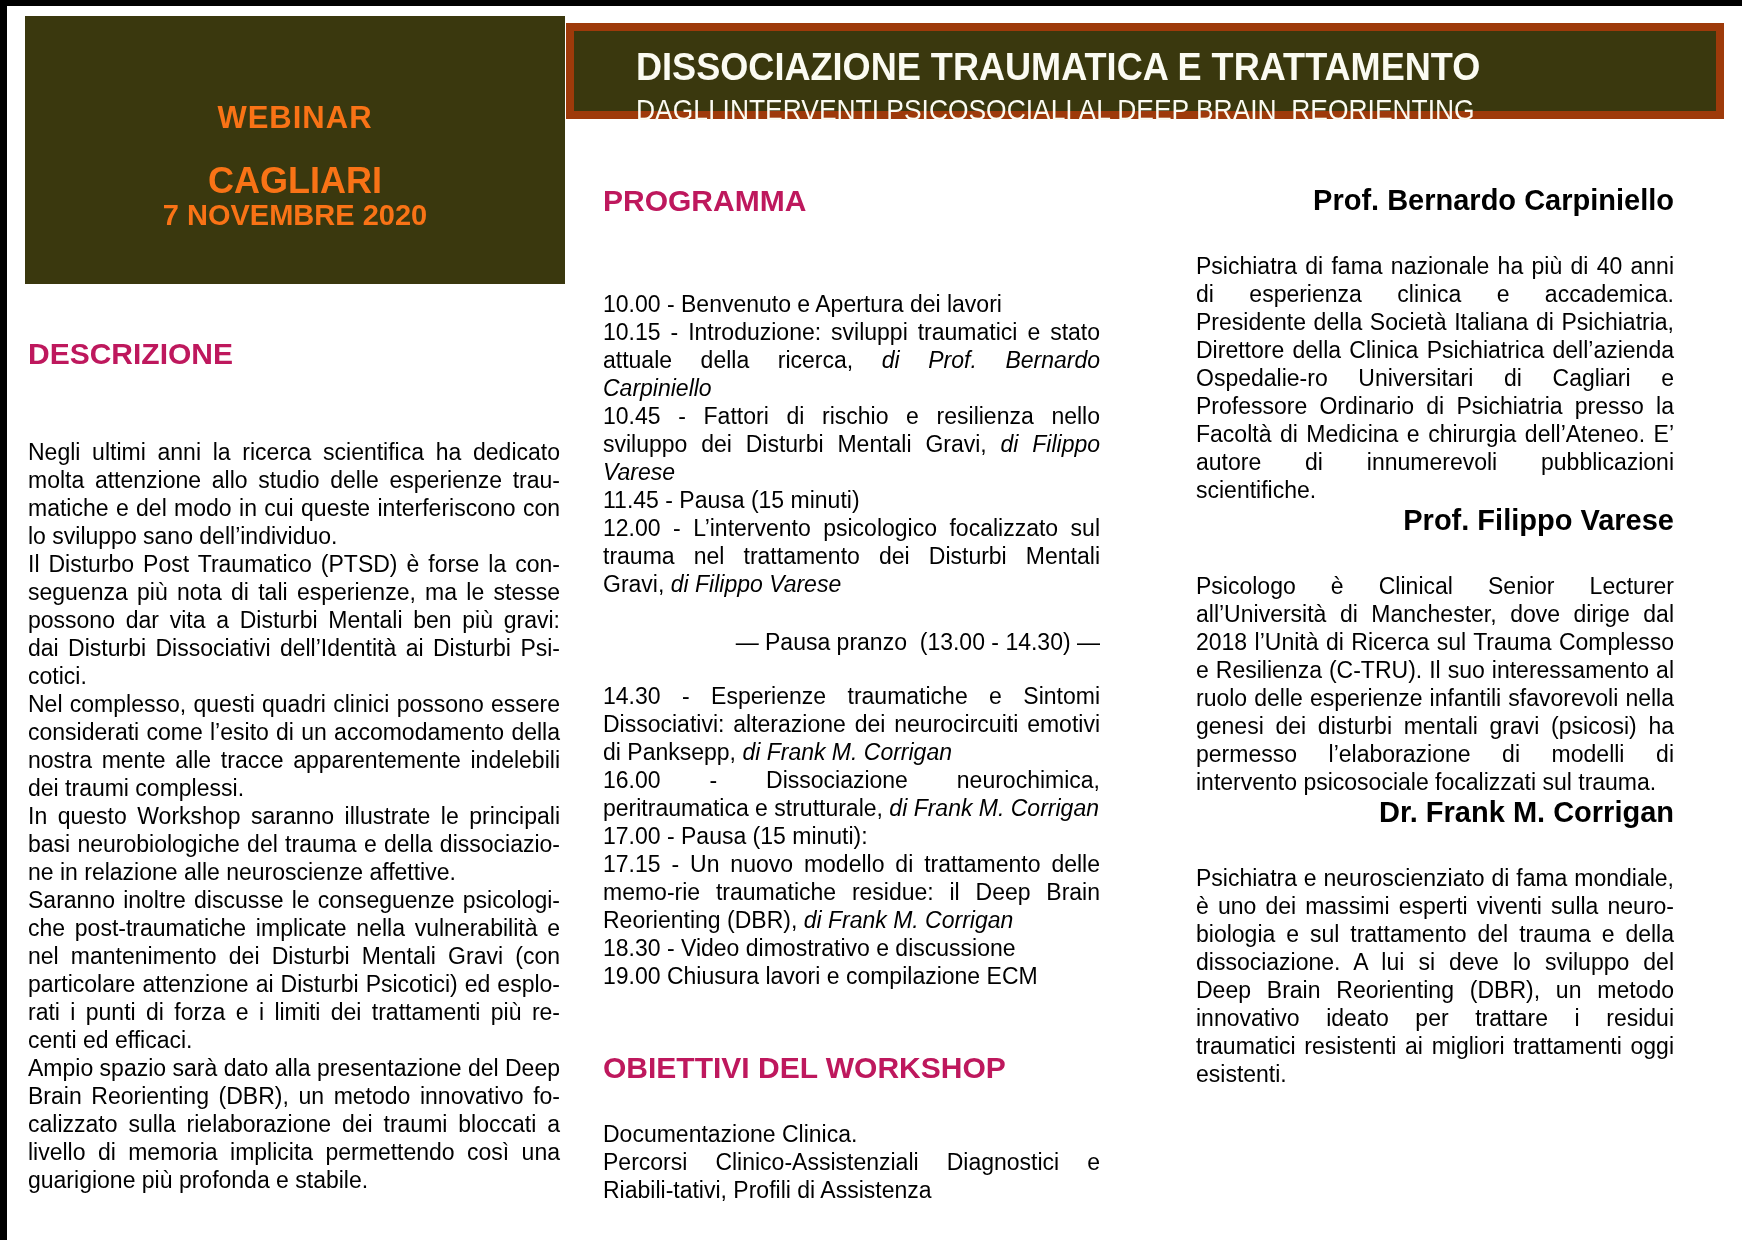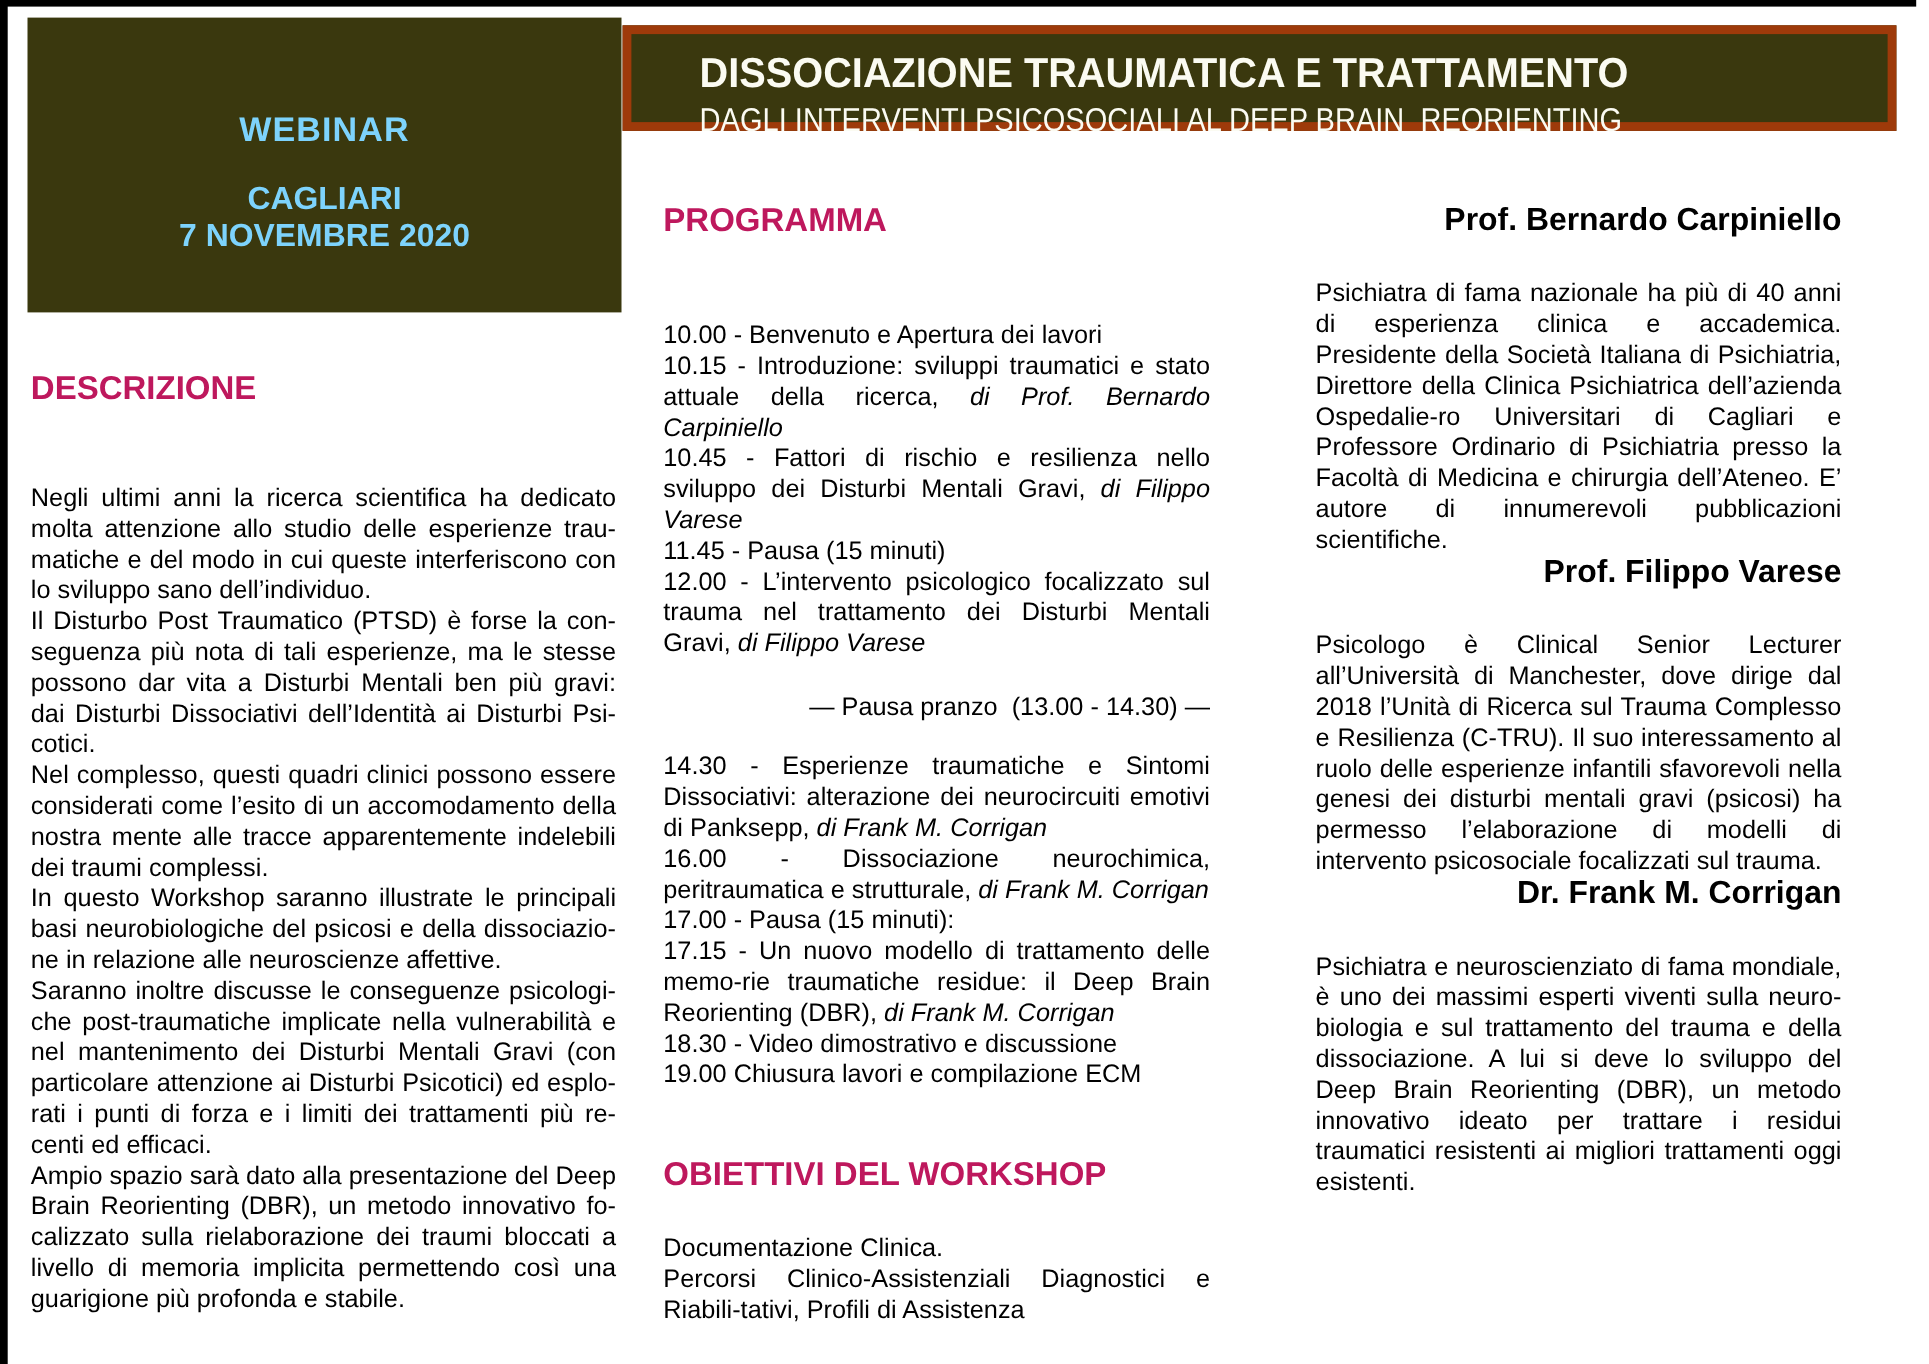--- a/index.html
+++ b/index.html
@@ -7,25 +7,25 @@
     position:relative; width:1754px; height:1240px; background:#ffffff;
     font-family:"Liberation Sans", sans-serif; color:#000;
     overflow:hidden;
   }
   .frame-top  { position:absolute; left:0; top:0; width:1742px; height:6px; background:#000; }
   .frame-left { position:absolute; left:0; top:0; width:7px; height:1240px; background:#000; }
 
   
   .webinar-box {
     position:absolute; left:25px; top:16px; width:540px; height:268px;
-    background:#3a380e; color:#7dd3fc; text-align:center;
+    background:#3a380e; color:#f97316; text-align:center;
     box-sizing:border-box; padding-top:84px;
   }
   .webinar-line1 { font-size:31px; font-weight:bold; letter-spacing:1px; line-height:36px; margin:0 0 28px 0; }
-  .webinar-line2 { font-size:29px; font-weight:bold; line-height:34px; margin:0; }
+  .webinar-line2 { font-size:36px; font-weight:bold; line-height:34px; margin:0; }
   .webinar-line3 { font-size:29px; font-weight:bold; line-height:34px; margin:0; }
 
   
   .title-box {
     position:absolute; left:566px; top:23px; width:1158px; height:96px;
     box-sizing:border-box; border:8px solid #9e3a0a; background:#3a380e;
     padding:13px 16px 0 62px; color:#fbfbf2;
   }
   .main-title {
     font-size:38px; font-weight:bold; line-height:46px; white-space:nowrap;
@@ -86,21 +86,21 @@
     <div class="main-title">DISSOCIAZIONE TRAUMATICA E TRATTAMENTO</div>
     <div class="sub-title">DAGLI INTERVENTI PSICOSOCIALI AL DEEP BRAIN  REORIENTING</div>
   </div>
 
   <div class="col-left">
     <h2 class="gold-heading">DESCRIZIONE</h2>
     <div class="body-text">
       <p>Negli ultimi anni la ricerca scientifica ha dedicato molta attenzione allo studio delle esperienze trau-matiche e del modo in cui queste interferiscono con lo sviluppo sano dell’individuo.</p>
       <p>Il Disturbo Post Traumatico (PTSD) è forse la con-seguenza più nota di tali esperienze, ma le stesse possono dar vita a Disturbi Mentali ben più gravi: dai Disturbi Dissociativi dell’Identità ai Disturbi Psi-cotici.</p>
       <p>Nel complesso, questi quadri clinici possono essere considerati come l’esito di un accomodamento della nostra mente alle tracce apparentemente indelebili dei traumi complessi.</p>
-      <p>In questo Workshop saranno illustrate le principali basi neurobiologiche del psicosi e della dissociazio-ne in relazione alle neuroscienze affettive.</p>
+      <p>In questo Workshop saranno illustrate le principali basi neurobiologiche del trauma e della dissociazio-ne in relazione alle neuroscienze affettive.</p>
       <p>Saranno inoltre discusse le conseguenze psicologi-che post-traumatiche implicate nella vulnerabilità e nel mantenimento dei Disturbi Mentali Gravi (con particolare attenzione ai Disturbi Psicotici) ed esplo-rati i punti di forza e i limiti dei trattamenti più re-centi ed efficaci.</p>
       <p>Ampio spazio sarà dato alla presentazione del Deep Brain Reorienting (DBR), un metodo innovativo fo-calizzato sulla rielaborazione dei traumi bloccati a livello di memoria implicita permettendo così una guarigione più profonda e stabile.</p>
     </div>
   </div>
 
   <div class="col-mid">
     <h2 class="gold-heading programma-h">PROGRAMMA</h2>
     <div class="schedule">
       <p class="item"><span>10.00 - Benvenuto e Apertura dei lavori</span><i></i></p>
       <p class="item"><span>10.15  - Introduzione: sviluppi traumatici e stato attuale della ricerca, </span><i>di Prof. Bernardo Carpiniello</i></p>

